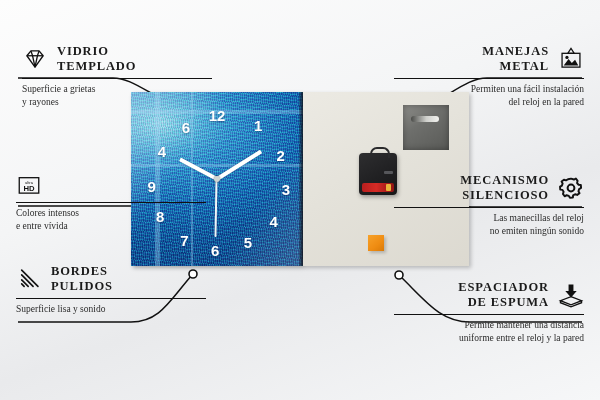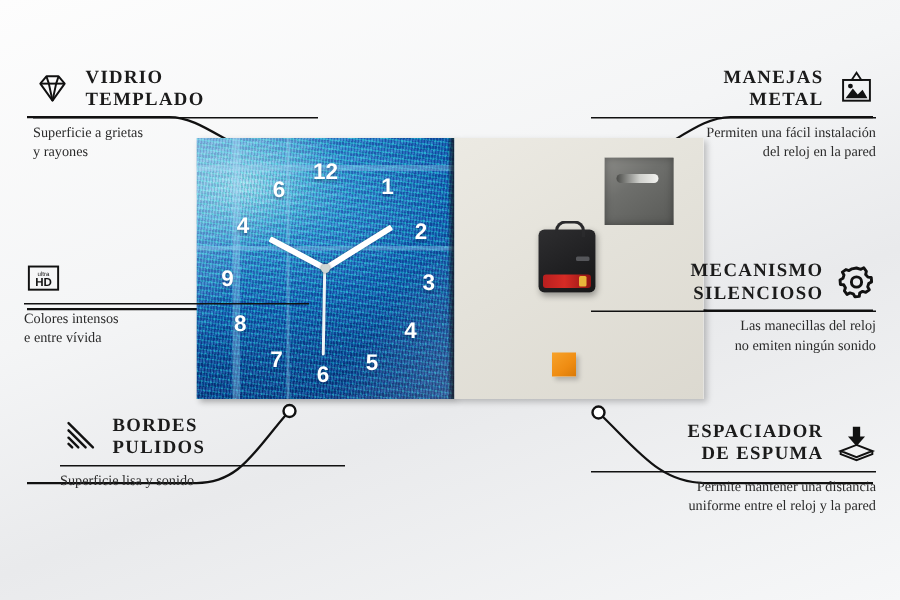--- a/index.html
+++ b/index.html
@@ -201,21 +201,21 @@
         <rect x="4" y="7" width="24" height="19" fill="none" stroke="#111" stroke-width="1.6"></rect>
         <text x="16" y="14.5" font-family="Liberation Sans, sans-serif" font-size="5" text-anchor="middle" fill="#111">ultra</text>
         <text x="16" y="23" font-family="Liberation Sans, sans-serif" font-size="9.5" font-weight="bold" text-anchor="middle" fill="#111">HD</text>
       </svg>
     </div>
     <div class="rule"></div>
     <div class="desc">Colores intensos
 e entre vívida</div>
   </div>
 
-  <div class="callout left" style="left:16px;top:276px;margin-left:24px;">
+  <div class="callout left" style="left:16px;top:264px;">
     <div class="head">
       <svg class="ico" viewBox="0 0 32 32">
         <g stroke="#111" stroke-width="2" stroke-linecap="round">
           <path d="M7 5 L27 25"></path>
             <path d="M7 11 L21 25"></path>
             <path d="M7 17 L15 25"></path>
             <path d="M7 22 L10 25"></path>
         </g>
       </svg>
       <div class="title">BORDES

